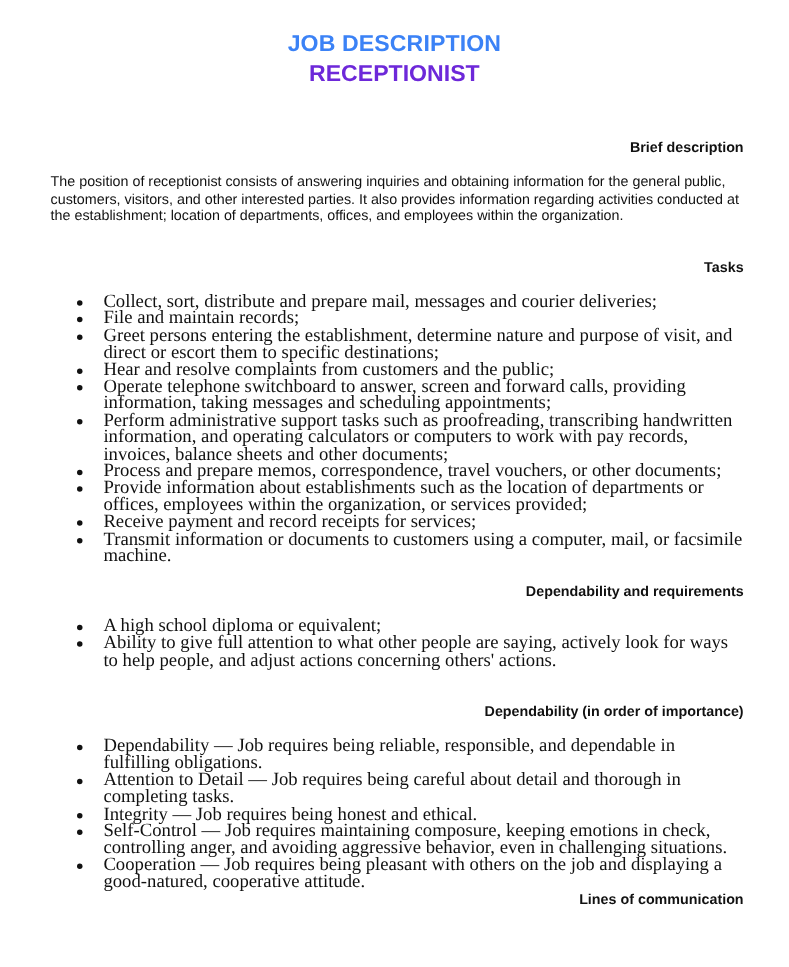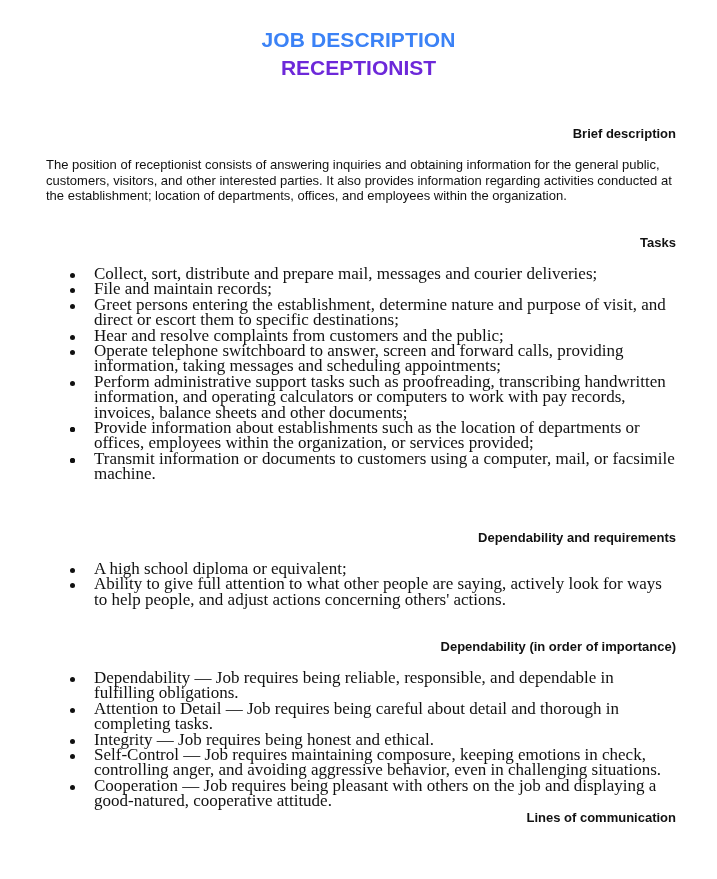--- a/index.html
+++ b/index.html
@@ -99,23 +99,23 @@
 
   <div class="section" style="top:235px;">
     <h2 class="heading">Tasks</h2>
     <ul class="bullets" style="margin-top:15px;">
       <li><span class="dot"></span><span>Collect, sort, distribute and prepare mail, messages and courier deliveries;</span></li>
       <li><span class="dot"></span><span>File and maintain records;</span></li>
       <li><span class="dot"></span><span>Greet persons entering the establishment, determine nature and purpose of visit, and direct or escort them to specific destinations;</span></li>
       <li><span class="dot"></span><span>Hear and resolve complaints from customers and the public;</span></li>
       <li><span class="dot"></span><span>Operate telephone switchboard to answer, screen and forward calls, providing information, taking messages and scheduling appointments;</span></li>
       <li><span class="dot"></span><span>Perform administrative support tasks such as proofreading, transcribing handwritten information, and operating calculators or computers to work with pay records, invoices, balance sheets and other documents;</span></li>
-      <li><span class="dot"></span></li>
+      <li><span class="dot"></span><span>Process and prepare memos, correspondence, travel vouchers, or other documents;</span></li>
       <li><span class="dot"></span><span>Provide information about establishments such as the location of departments or offices, employees within the organization, or services provided;</span></li>
-      <li><span class="dot"></span></li>
+      <li><span class="dot"></span><span>Receive payment and record receipts for services;</span></li>
       <li><span class="dot"></span><span>Transmit information or documents to customers using a computer, mail, or facsimile machine.</span></li>
     </ul>
   </div>
 
   <div class="section" style="top:530px;">
     <h2 class="heading">Dependability and requirements</h2>
     <ul class="bullets" style="margin-top:15px;">
       <li><span class="dot"></span><span>A high school diploma or equivalent;</span></li>
       <li><span class="dot"></span><span>Ability to give full attention to what other people are saying, actively look for ways to help people, and adjust actions concerning others' actions.</span></li>
     </ul>

